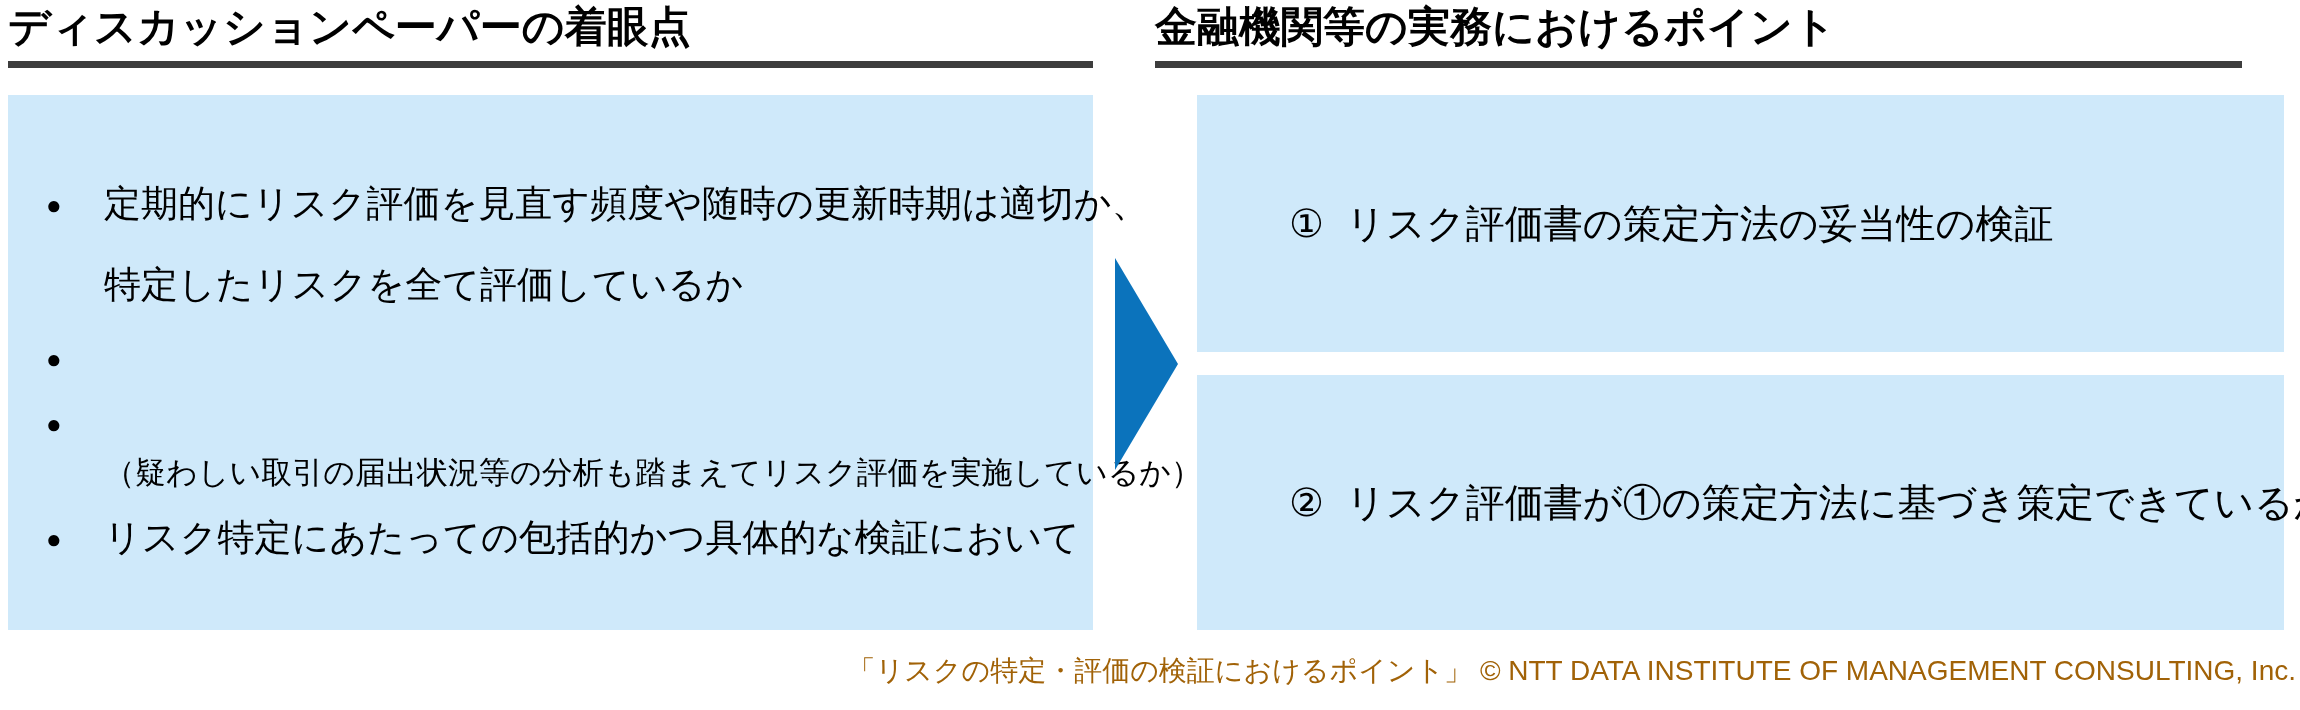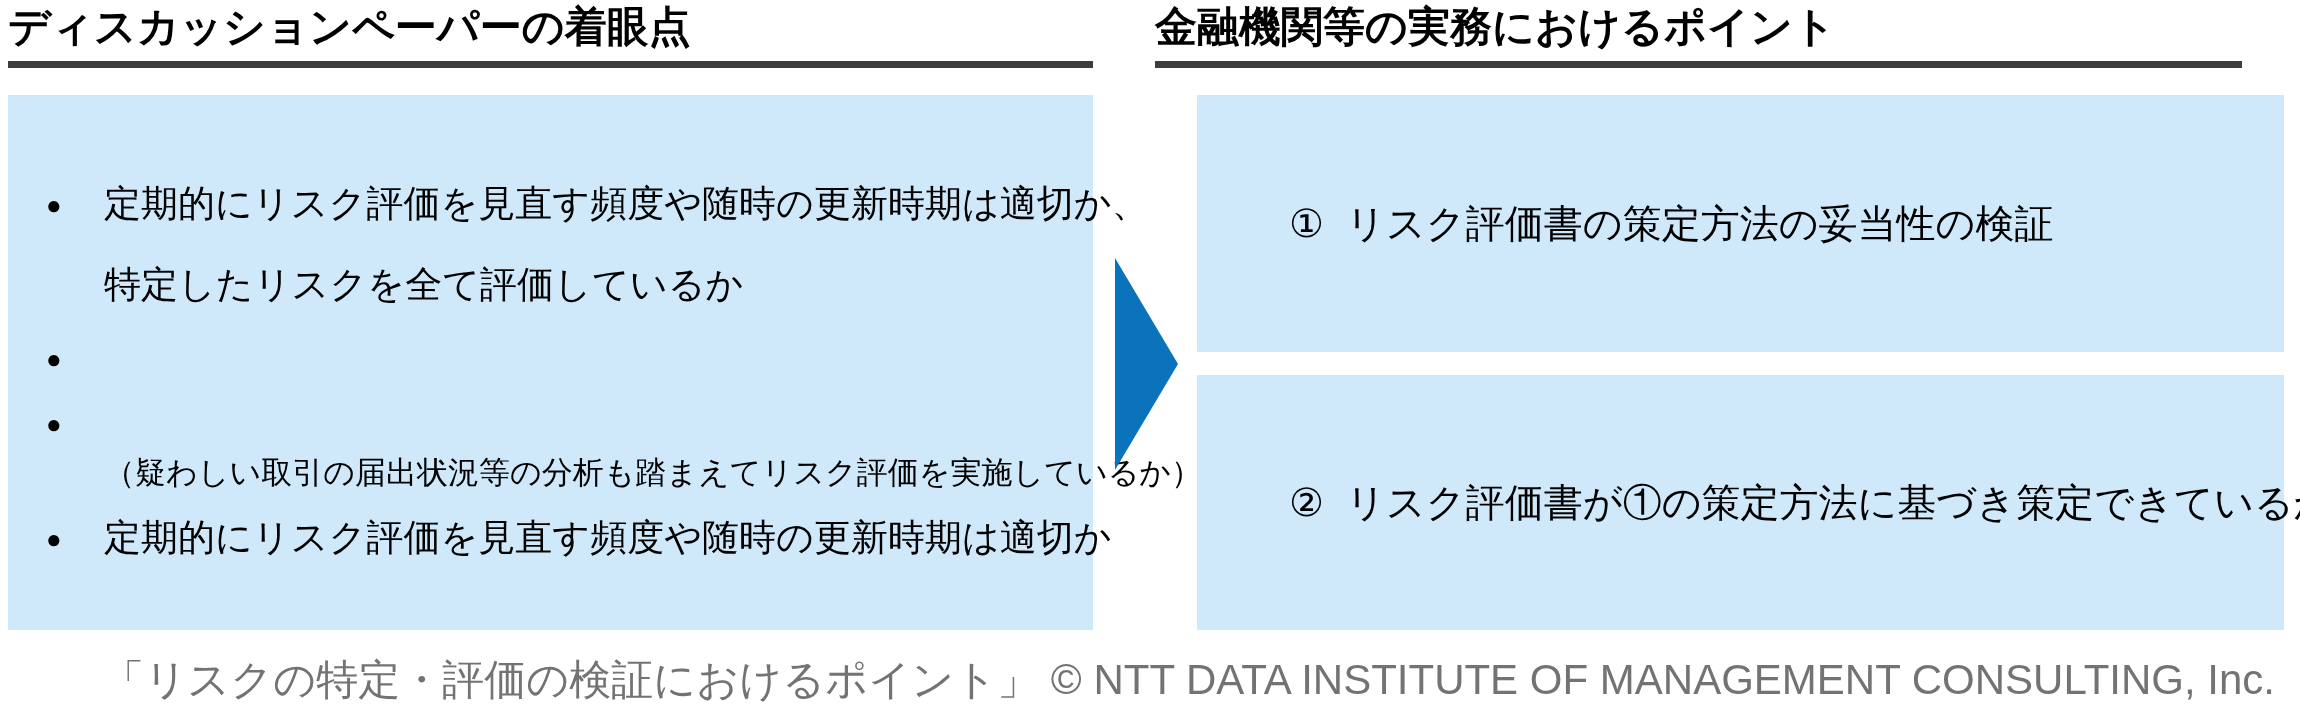--- a/index.html
+++ b/index.html
@@ -86,23 +86,23 @@
     white-space: nowrap;
   }
   .rbox1 { top: 95px; height: 257px; }
   .rbox2 { top: 375px; height: 255px; }
   .rbox .num { flex: none; }
   .rbox .rtext { margin-left: 22px; font-family: Liberation Serif, serif; }
   
   .caption {
     position: absolute;
     top: 652px;
-    right: 25px;
-    font-size: 42px;
-    color: #737373;
+    right: 4px;
+    font-size: 28px;
+    color: #a16207;
     white-space: nowrap;
   }
 </style>
 </head>
 <body>
 
 <div class="canvas">
 
   <div class="col-header left">
     <div class="col-title">ディスカッションペーパーの着眼点</div>
@@ -130,21 +130,21 @@
     <div class="lrow r4">
       <span class="marker">●</span>
     </div>
     <div class="lrow note r5">
       <span class="marker"></span>
       <span>（疑わしい取引の届出状況等の分析も踏まえてリスク評価を実施しているか）</span>
     </div>
 
     <div class="lrow r6">
       <span class="marker">●</span>
-      <span>定期的にリスク評価を見直す頻度や随時の更新時期は適切か</span>
+      <span>リスク特定にあたっての包括的かつ具体的な検証において</span>
     </div>
 
   </div>
 
   <div class="arrow"></div>
 
   <div class="rbox rbox1">
     <span class="num">①</span>
     <span class="rtext">リスク評価書の策定方法の妥当性の検証</span>
   </div>

